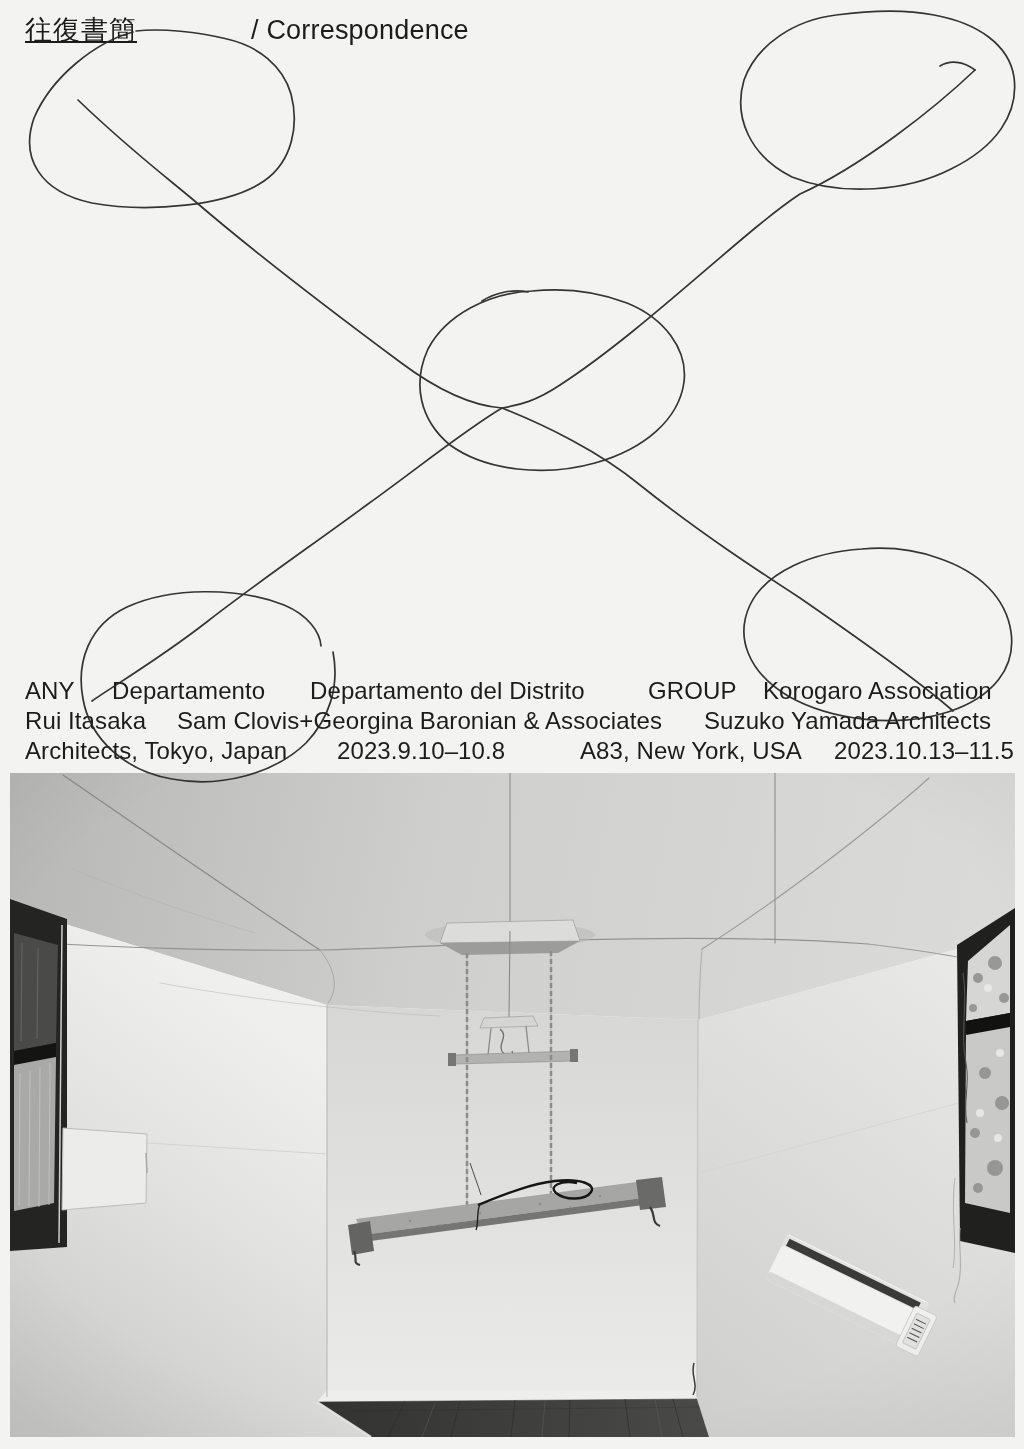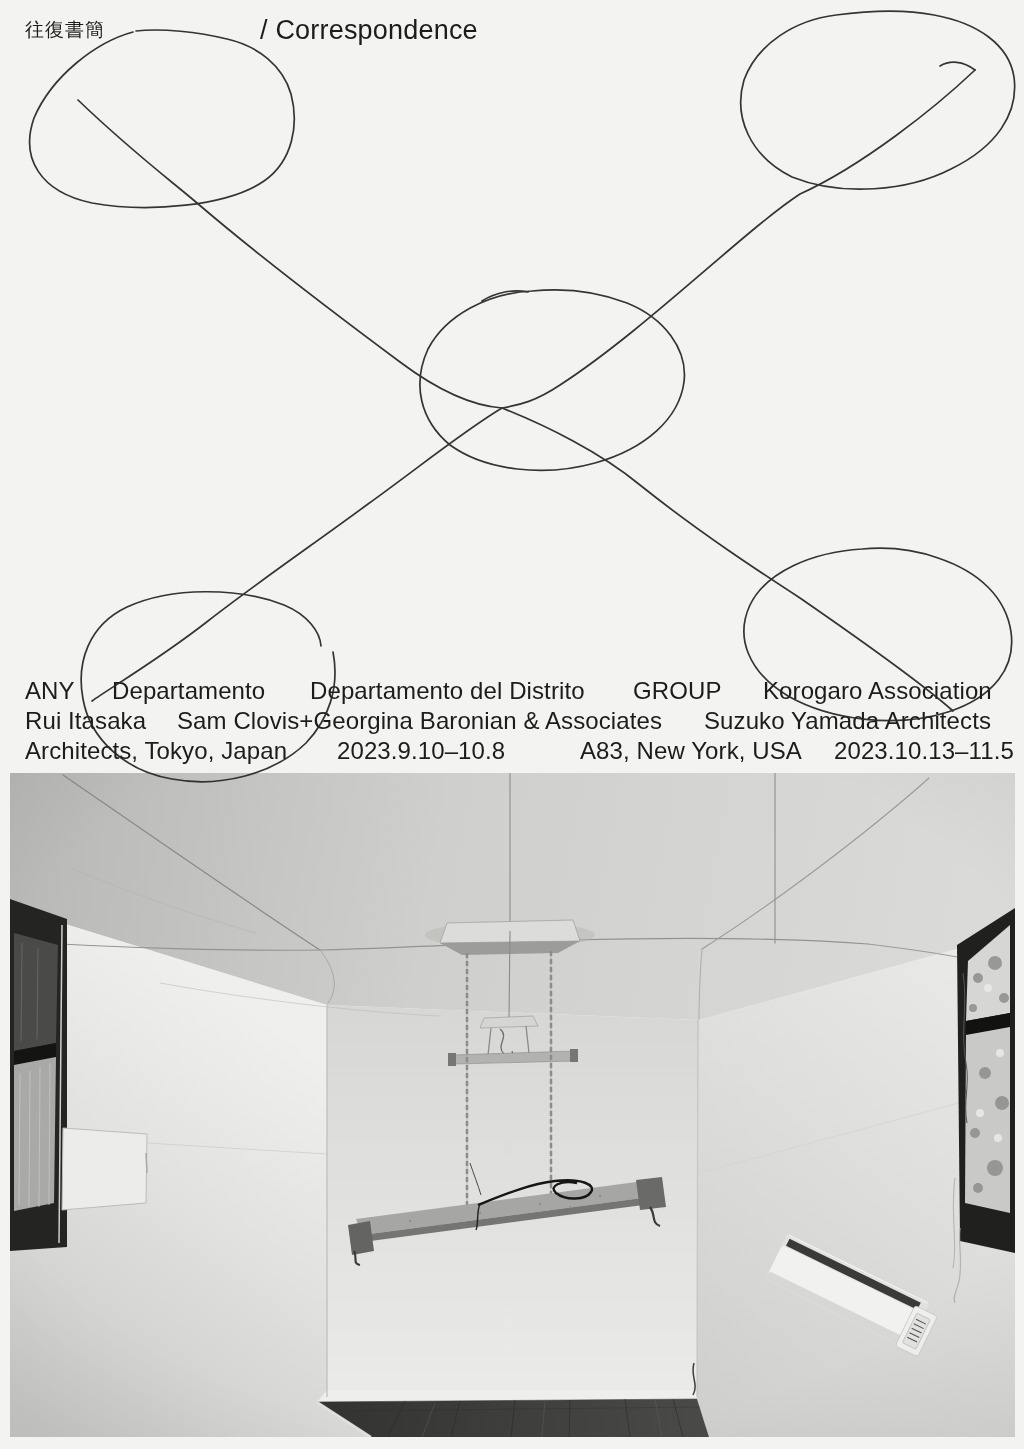--- a/index.html
+++ b/index.html
@@ -3,30 +3,30 @@
 <meta charset="utf-8">
 <style>
   html,body{margin:0;padding:0;background:#e8e8e6;}
   .poster{
     position:relative;width:1024px;height:1449px;margin:0 auto;
     background:#f3f3f1;overflow:hidden;
     font-family:"Liberation Sans","DejaVu Sans",sans-serif;
     color:#1c1c1a;
   }
   .header{position:absolute;top:15px;left:0;width:1024px;height:34px;}
-  .title-jp{position:absolute;left:25px;top:0;font-size:19px;line-height:30px;font-weight:400;letter-spacing:1px;}
-  .title-en{position:absolute;left:260px;top:0;font-size:27px;line-height:30px;font-weight:400;letter-spacing:0.2px;}
+  .title-jp{position:absolute;left:25px;top:0;font-size:27px;line-height:30px;font-weight:400;letter-spacing:1px;text-decoration:underline;}
+  .title-en{position:absolute;left:251px;top:0;font-size:27px;line-height:30px;font-weight:400;letter-spacing:0.2px;}
   .credits{position:absolute;left:0;top:0;width:1024px;}
   .cline{position:absolute;left:0;width:1024px;height:30px;font-size:24px;line-height:30px;}
   .cline span{position:absolute;top:0;white-space:nowrap;letter-spacing:0.1px;}
   #cl1{top:676px}#cl2{top:706px}#cl3{top:736px}
   #cl1 span:nth-child(1){left:25px}
   #cl1 span:nth-child(2){left:112px}
   #cl1 span:nth-child(3){left:310px}
-  #cl1 span:nth-child(4){left:633px}
+  #cl1 span:nth-child(4){left:648px}
   #cl1 span:nth-child(5){left:763px}
   #cl2 span:nth-child(1){left:25px}
   #cl2 span:nth-child(2){left:177px}
   #cl2 span:nth-child(3){left:704px}
   #cl3 span:nth-child(1){left:25px}
   #cl3 span:nth-child(2){left:337px}
   #cl3 span:nth-child(3){left:580px}
   #cl3 span:nth-child(4){left:834px}
   .photo{position:absolute;left:10px;top:773px;width:1005px;height:664px;display:block;}
   .scribble{position:absolute;left:0;top:0;width:1024px;height:1449px;pointer-events:none;}

